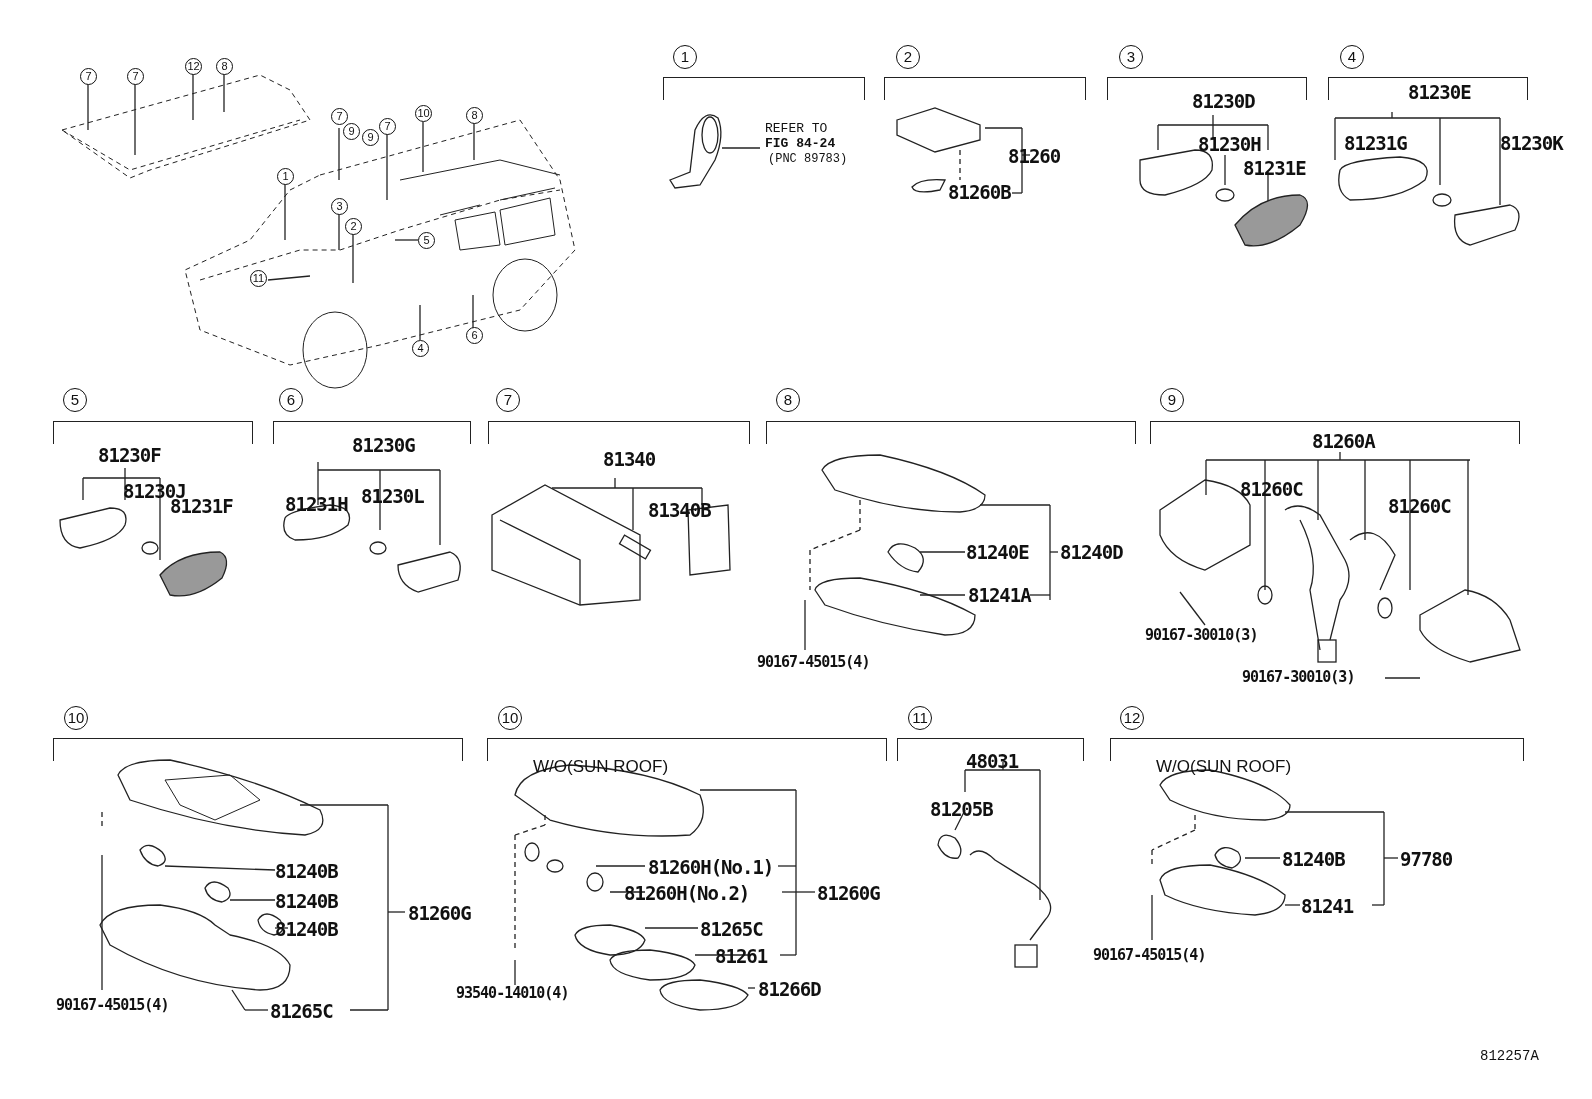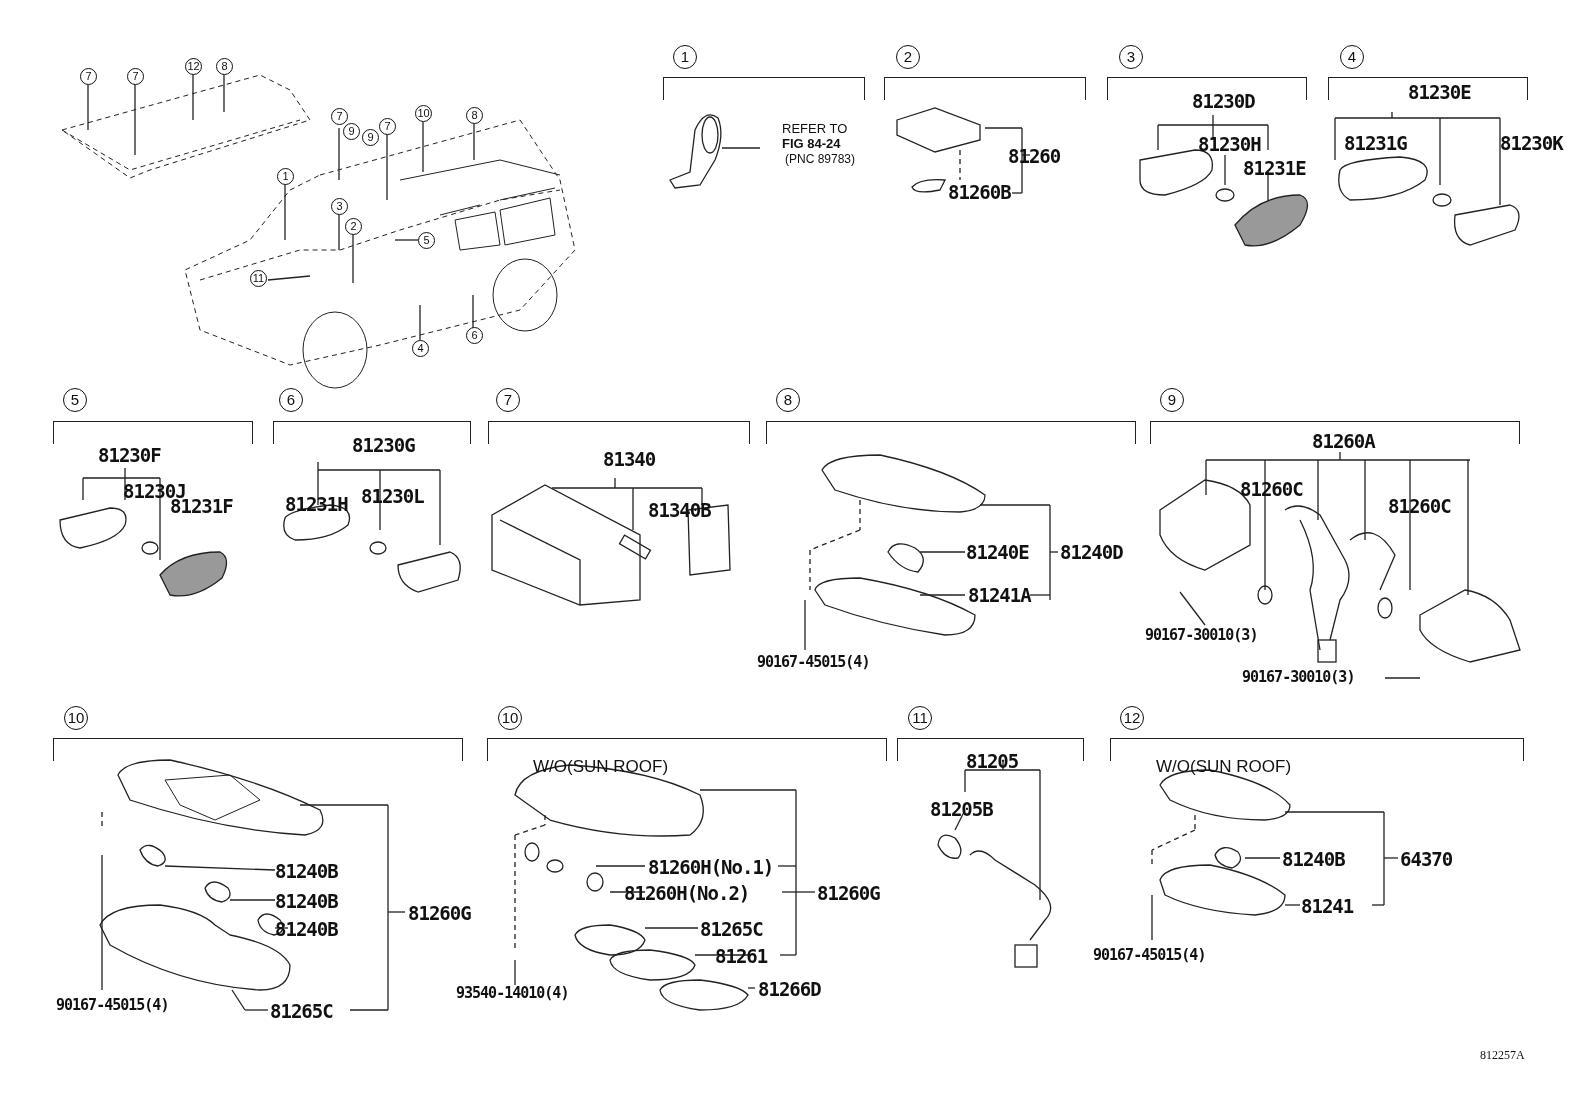--- a/index.html
+++ b/index.html
@@ -2,28 +2,28 @@
 <html><head>
 <meta charset="utf-8">
 <style>
   html,body{margin:0;padding:0;background:#fff;}
   body{width:1592px;height:1099px;position:relative;overflow:hidden;font-family:"DejaVu Sans Mono","Liberation Mono",monospace;color:#111;}
   .pn{position:absolute;font-family:"DejaVu Sans Mono","Liberation Mono",monospace;font-weight:bold;font-size:19px;letter-spacing:-1px;white-space:nowrap;line-height:1;}
   .pn.sm{font-size:15px;}
   .circ{position:absolute;width:22px;height:22px;border:1.3px solid #111;border-radius:50%;font-family:"Liberation Sans",sans-serif;font-size:15px;line-height:22px;text-align:center;box-sizing:content-box;background:#fff;}
   .circ.s{width:15px;height:15px;line-height:15px;font-size:11px;}
   .note{position:absolute;font-family:"Liberation Sans",sans-serif;font-size:17px;white-space:nowrap;margin-top:48px;}
-  .refer{position:absolute;font-family:Liberation Sans, sans-serif;font-size:13px;line-height:14px;white-space:pre;margin-left:17px;}
+  .refer{position:absolute;font-family:Liberation Mono, monospace;font-size:13px;line-height:14px;white-space:pre;}
   .bracket{position:absolute;border-top:1.3px solid #222;border-left:1.3px solid #222;border-right:1.3px solid #222;height:22px;}
   svg.art{position:absolute;left:0;top:0;}
   svg.art *{fill:none;stroke:#222;stroke-width:1.3;}
   svg.art .thin{stroke-width:1;}
   svg.art .dash{stroke-dasharray:5 4;}
   svg.art .hatch{fill:#999;}
-  .fig{position:absolute;font-family:Liberation Serif, serif;font-size:12px;}
+  .fig{position:absolute;font-family:Liberation Mono, monospace;font-size:14px;}
 </style>
 </head>
 <body>
 
 <svg class="art" width="1592" height="1099">
 
   <path class="thin dash" d="M62 130 L260 75 L290 90 L310 120 L150 170 L130 178 Z"></path>
   <path class="thin dash" d="M62 130 L130 170 L300 120"></path>
 
   <path class="thin dash" d="M320 175 L520 120 L560 180 L575 250 L520 310 L380 345 L290 365 L200 330 L185 270 L250 240 L290 190 Z"></path>
@@ -291,27 +291,27 @@
   <div class="pn" style="left:817px;top:884px">81260G</div>
   <div class="pn" style="left:700px;top:920px">81265C</div>
   <div class="pn" style="left:715px;top:947px">81261</div>
   <div class="pn" style="left:758px;top:980px">81266D</div>
   <div class="pn sm" style="left:456px;top:986px">93540-14010(4)</div>
 </div>
 
 <div>
   <div class="circ" style="left:908px;top:706px">11</div>
   <div class="bracket" style="left:897px;top:738px;width:185px"></div>
-  <div class="pn" style="left:966px;top:752px">81205</div>
+  <div class="pn" style="left:966px;top:752px">48031</div>
   <div class="pn" style="left:930px;top:800px">81205B</div>
 </div>
 
 <div>
   <div class="circ" style="left:1120px;top:706px">12</div>
   <div class="note" style="left:1156px;top:709px">W/O(SUN ROOF)</div>
   <div class="bracket" style="left:1110px;top:738px;width:412px"></div>
   <div class="pn" style="left:1282px;top:850px">81240B</div>
-  <div class="pn" style="left:1400px;top:850px">64370</div>
+  <div class="pn" style="left:1400px;top:850px">97780</div>
   <div class="pn" style="left:1301px;top:897px">81241</div>
   <div class="pn sm" style="left:1093px;top:948px">90167-45015(4)</div>
 </div>
 
 <div class="fig" style="left:1480px;top:1048px">812257A</div>
 
 </body></html>

